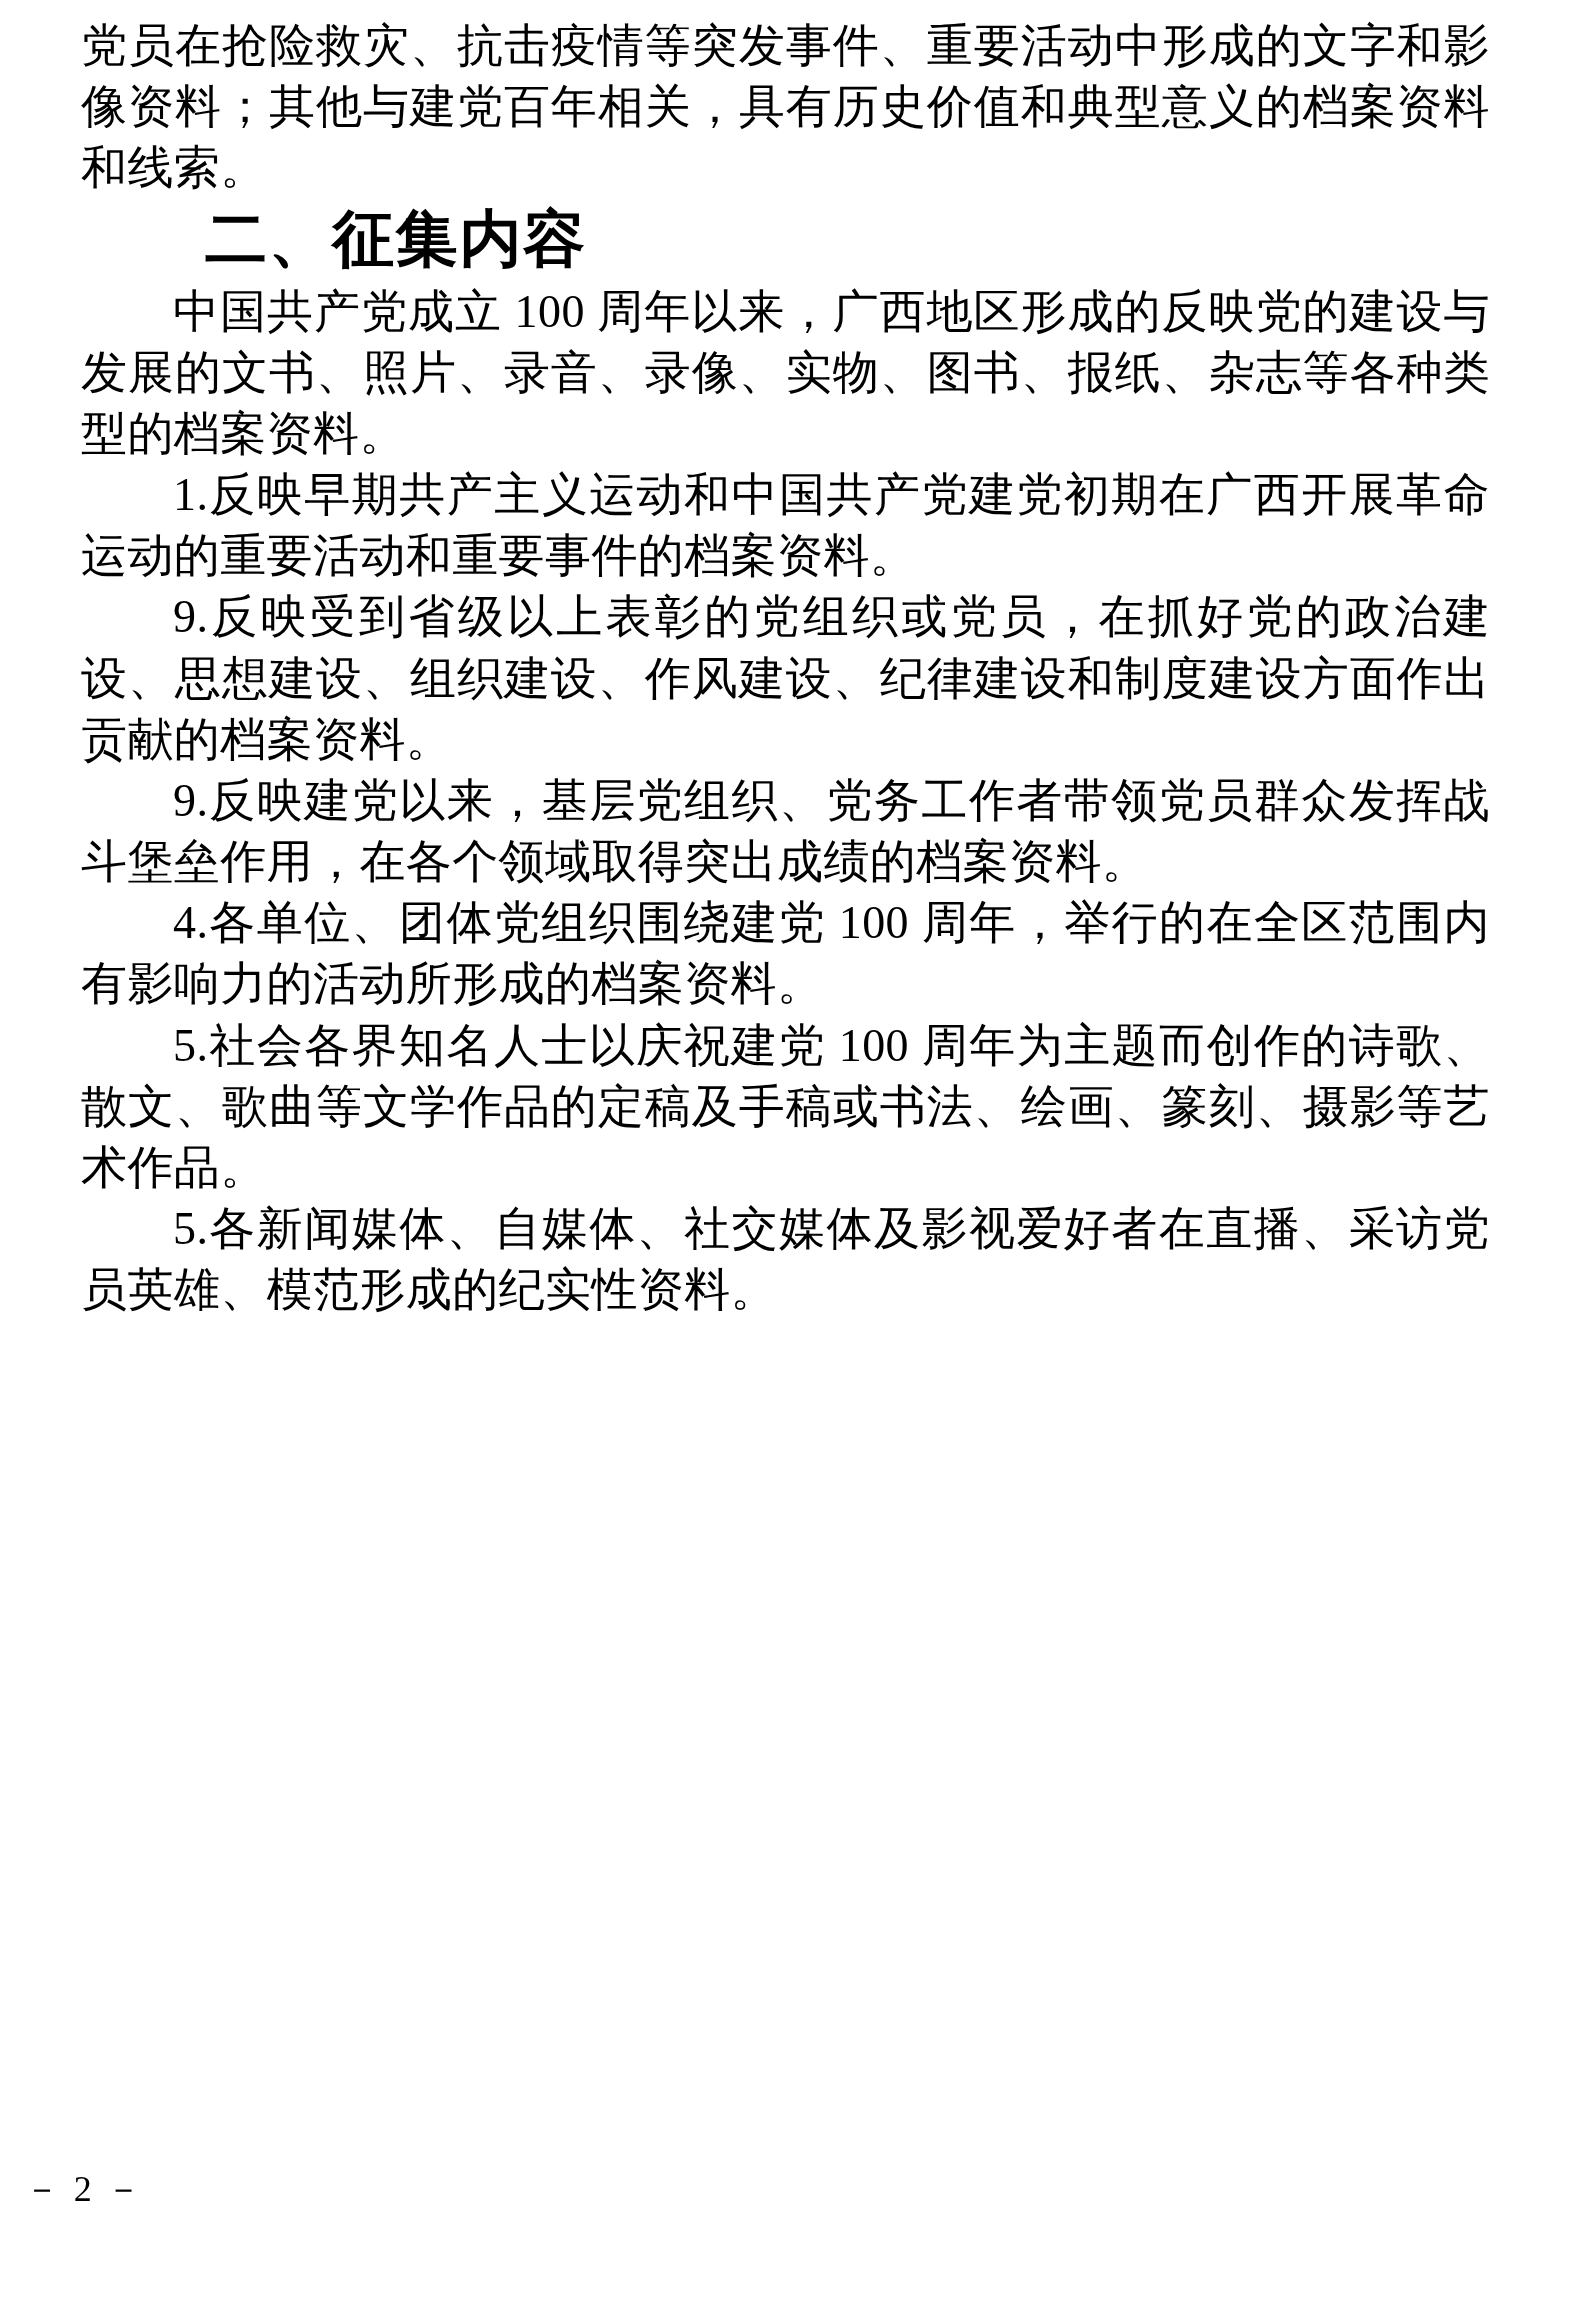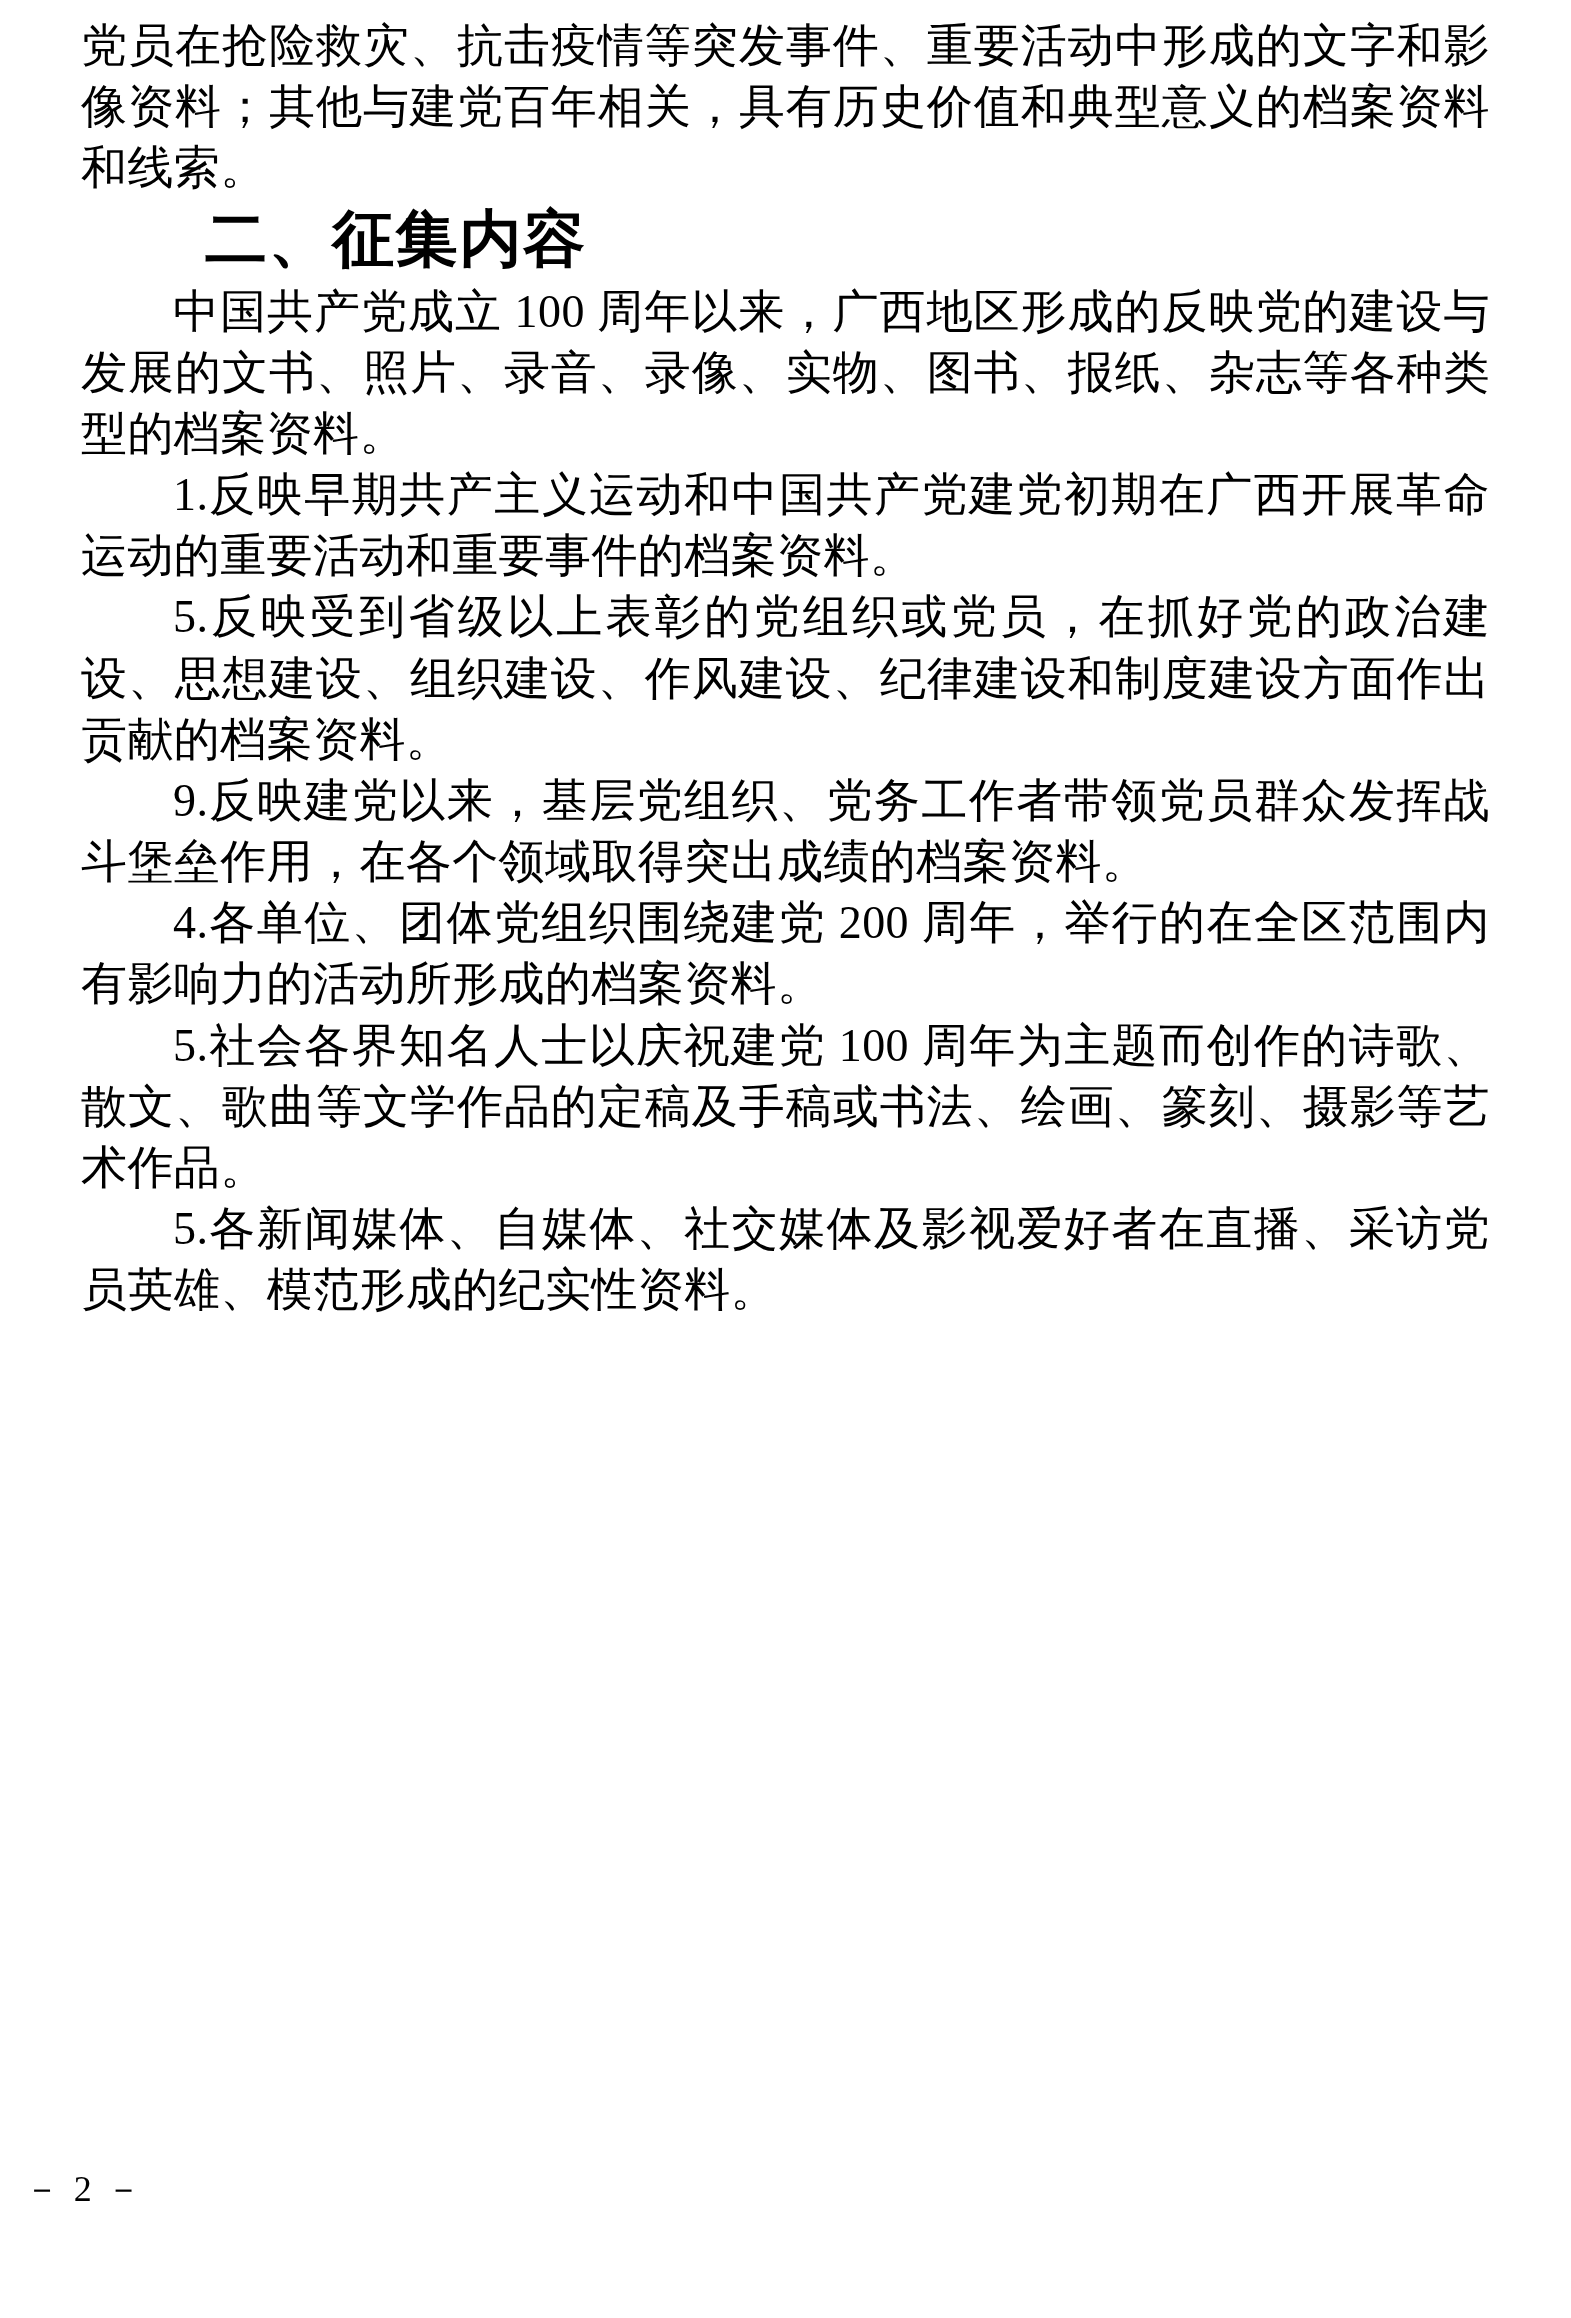--- a/index.html
+++ b/index.html
@@ -62,25 +62,25 @@
   <div class="body-text">
 
     <p>党员在抢险救灾、抗击疫情等突发事件、重要活动中形成的文字和影像资料；其他与建党百年相关，具有历史价值和典型意义的档案资料和线索。</p>
 
     <h2 class="heading">二、征集内容</h2>
 
     <p class="indent">中国共产党成立 100 周年以来，广西地区形成的反映党的建设与发展的文书、照片、录音、录像、实物、图书、报纸、杂志等各种类型的档案资料。</p>
 
     <p class="indent">1.反映早期共产主义运动和中国共产党建党初期在广西开展革命运动的重要活动和重要事件的档案资料。</p>
 
-    <p class="indent">5.反映受到省级以上表彰的党组织或党员，在抓好党的政治建设、思想建设、组织建设、作风建设、纪律建设和制度建设方面作出贡献的档案资料。</p>
+    <p class="indent">9.反映受到省级以上表彰的党组织或党员，在抓好党的政治建设、思想建设、组织建设、作风建设、纪律建设和制度建设方面作出贡献的档案资料。</p>
 
     <p class="indent">9.反映建党以来，基层党组织、党务工作者带领党员群众发挥战斗堡垒作用，在各个领域取得突出成绩的档案资料。</p>
 
-    <p class="indent">4.各单位、团体党组织围绕建党 200 周年，举行的在全区范围内有影响力的活动所形成的档案资料。</p>
+    <p class="indent">4.各单位、团体党组织围绕建党 100 周年，举行的在全区范围内有影响力的活动所形成的档案资料。</p>
 
     <p class="indent">5.社会各界知名人士以庆祝建党 100 周年为主题而创作的诗歌、散文、歌曲等文学作品的定稿及手稿或书法、绘画、篆刻、摄影等艺术作品。</p>
 
     <p class="indent">5.各新闻媒体、自媒体、社交媒体及影视爱好者在直播、采访党员英雄、模范形成的纪实性资料。</p>
 
 
   </div>
 
   <div class="footer">－ 2 －</div>
 

